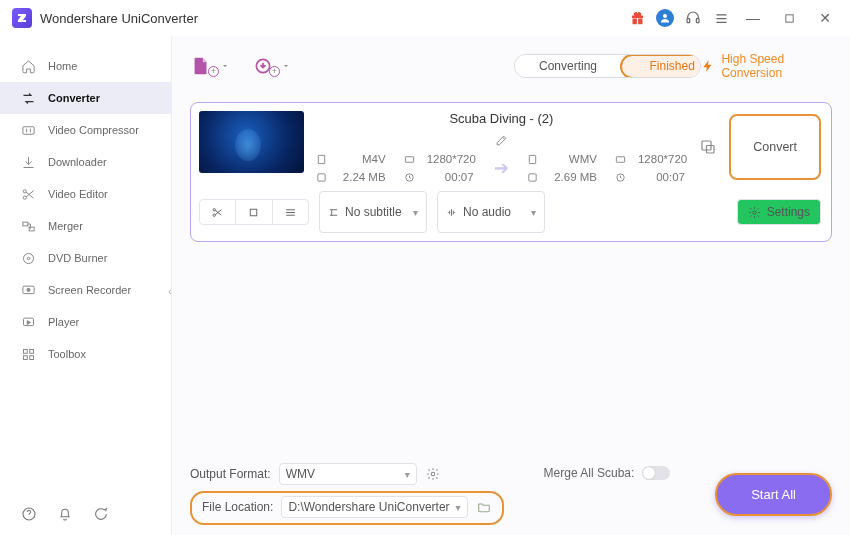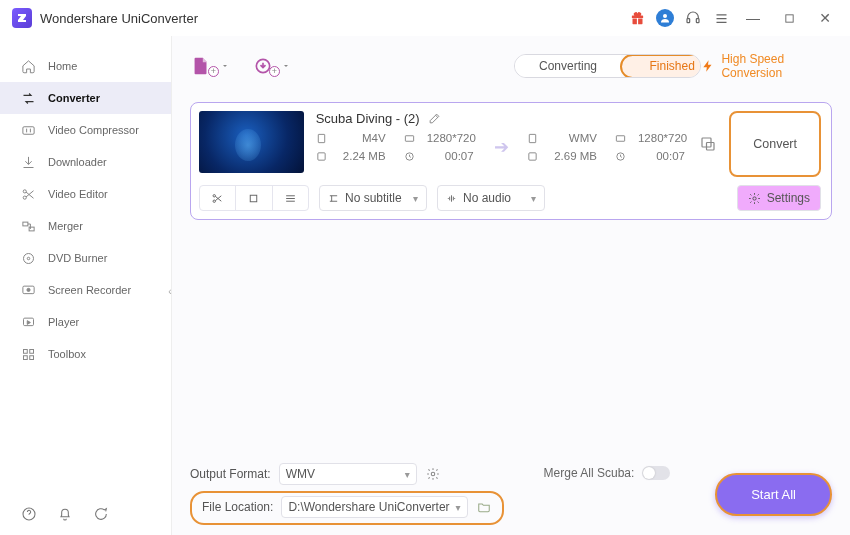--- a/index.html
+++ b/index.html
@@ -38,39 +38,39 @@
 .tab.active { background: #fff0e6; color: #e67615; border: 2px solid #e58b28; border-radius: 14px; margin: -1.5px; padding: 3px 28px; }
 .hs-conv { margin-left: auto; display: flex; align-items: center; gap: 6px; color: #f08a24; font-size: 12px; }
 .hs-conv .bolt { color: #f07b1a; }
 
 
 .filecard { margin-top: 18px; border: 1.5px solid #b9a6ef; border-radius: 8px; background: #fff; padding: 8px 10px 8px 8px; }
 .fc-top { display: flex; gap: 12px; }
 .thumb { width: 110px; height: 62px; background: radial-gradient(circle at 45% 40%, #1a5fbf 0%, #082766 60%, #031238 100%); border-radius: 3px; position: relative; overflow: hidden; }
 .thumb::after { content: ""; position: absolute; left: 36px; top: 18px; width: 26px; height: 32px; background: radial-gradient(ellipse at center, rgba(80,160,230,0.7), rgba(0,0,0,0)); border-radius: 50%; }
 .fc-info { flex: 1; display: flex; flex-direction: column; }
-.fc-title-row { display: flex; align-items: center; gap: 8px; margin-bottom: 6px; }
+.fc-title-row { display: flex; align-items: center; gap: 8px; margin-bottom: 6px; flex-direction: column; }
 .fc-title { font-size: 13px; color: #333; }
 .fc-edit { color: #888; cursor: pointer; }
 .fc-specs { display: flex; align-items: center; }
 .spec-col { display: flex; flex-direction: column; gap: 6px; }
 .spec-row { display: flex; gap: 18px; }
 .spec { display: flex; align-items: center; gap: 12px; color: #777; font-size: 11.5px; min-width: 70px; justify-content: space-between; }
 .arrow { color: #cfc6ee; margin: 0 18px; align-self: center; font-size: 18px; }
 .fc-right { display: flex; align-items: center; gap: 12px; }
 .target-icn { width: 18px; height: 18px; display:flex; align-items:center; justify-content:center; color:#888; cursor:pointer; }
 .convert-btn { border: 2px solid #e89236; background: #fff; color: #555; border-radius: 8px; padding: 24px 22px; cursor: pointer; font-size: 12.5px; }
 
 .fc-bottom { display: flex; align-items: center; margin-top: 8px; gap: 10px; }
 .mini-tools { display: flex; border: 1px solid #e5e5ee; border-radius: 4px; overflow: hidden; width: 110px; }
 .mini-tools .mt { flex: 1; height: 24px; display: flex; align-items: center; justify-content: center; color: #666; cursor: pointer; border-right: 1px solid #e5e5ee; }
 .mini-tools .mt:last-child { border-right: none; }
-.dd { height: 26px; border: 1px solid #e1e1e8; border-radius: 4px; background: #fff; display: flex; align-items: center; padding: 0 8px; gap: 6px; color: #555; font-size: 12px; cursor: pointer; }
+.dd { height: 42px; border: 1px solid #e1e1e8; border-radius: 4px; background: #fff; display: flex; align-items: center; padding: 0 8px; gap: 6px; color: #555; font-size: 12px; cursor: pointer; }
 .dd .chev { margin-left: auto; color: #999; font-size: 10px; }
-.settings-btn { margin-left: auto; height: 26px; border: 1px solid #e1e1e8; border-radius: 4px; background: #f0abfc; display: flex; align-items: center; padding: 0 10px; gap: 6px; cursor: pointer; font-size: 12px; color: #555; }
+.settings-btn { margin-left: auto; height: 26px; border: 1px solid #e1e1e8; border-radius: 4px; background: #22c55e; display: flex; align-items: center; padding: 0 10px; gap: 6px; cursor: pointer; font-size: 12px; color: #555; }
 
 
 .footer { margin-top: auto; display: flex; align-items: center; gap: 10px; padding-top: 8px; }
 .foot-left { display: flex; flex-direction: column; gap: 6px; }
 .frow { display: flex; align-items: center; gap: 8px; font-size: 12px; color: #555; }
 .circled { border: 2px solid #e89236; border-radius: 14px; padding: 3px 10px 5px 10px; display: inline-flex; align-items: center; gap: 8px; }
 .select { height: 22px; border: 1px solid #e1e1e8; border-radius: 4px; background: #fff; display: flex; align-items: center; padding: 0 6px; gap: 6px; font-size: 12px; cursor: pointer; min-width: 138px; justify-content: space-between; }
 .select .chev { color: #999; font-size: 10px; }
 .gear-s { width: 16px; height: 16px; display:flex; align-items:center; justify-content:center; color:#888; cursor:pointer; }
 .folder-s { width: 16px; height: 16px; display:flex; align-items:center; justify-content:center; color:#9a8; cursor:pointer; }

